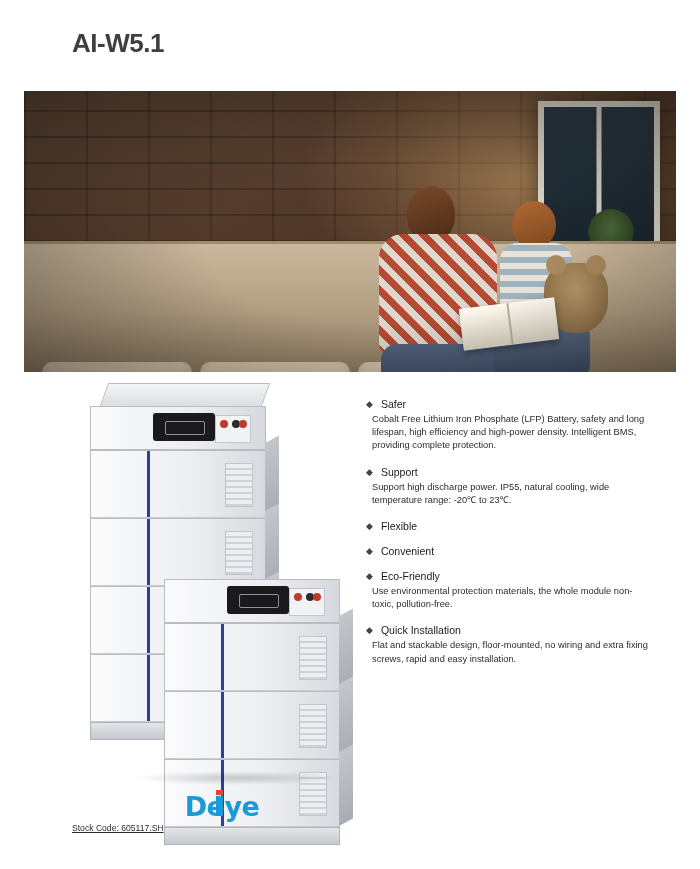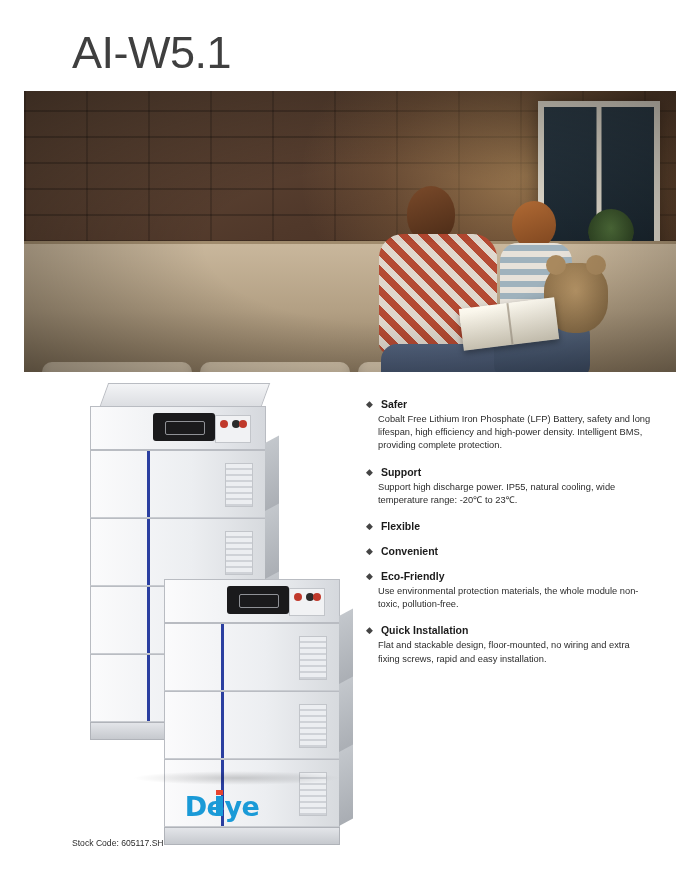--- a/index.html
+++ b/index.html
@@ -20,22 +20,22 @@
     position: relative;
     width: 700px;
     height: 869px;
   }
 
   
   .title {
     position: absolute;
     left: 72px;
     top: 30px;
-    font-size: 45px;
-    font-weight: normal;
+    font-size: 26px;
+    font-weight: bold;
     letter-spacing: -0.5px;
     color: #3f3f3f;
     line-height: 1;
   }
 
   
   .hero {
     position: absolute;
     left: 24px;
     top: 91px;
@@ -315,28 +315,28 @@
     margin-bottom: 3px;
   }
   .feature .bullet {
     color: #444;
     font-size: 9px;
     line-height: 1;
     transform: translateY(-1px);
   }
   .feature .label {
     font-size: 10.5px;
-    font-weight: bold;
+    font-weight: normal;
     color: #1b1b1b;
   }
   .feature .body {
     font-size: 9.3px;
     line-height: 1.42;
     color: #2c2c2c;
-    margin-left: 12px;
+    margin-left: 6px;
   }
 
   
   .footer {
     position: absolute;
     left: 72px;
     top: 790px;
     width: 300px;
   }
   .logo {
@@ -365,23 +365,24 @@
   }
   .logo .word {
     font-size: 27px;
     font-weight: bold;
     color: #1a9ad7;
     letter-spacing: -0.5px;
     line-height: 1;
     font-family: "DejaVu Sans", sans-serif;
   }
   .stockcode {
-    margin-top: 18px;
+    margin-top: 3px;
     font-size: 8.6px;
     color: #2b2b2b;
+    text-decoration: underline;
   }
 </style>
 </head>
 <body>
 
 <div class="page">
 
   <div class="title">AI-W5.1</div>
 
   <div class="hero">

